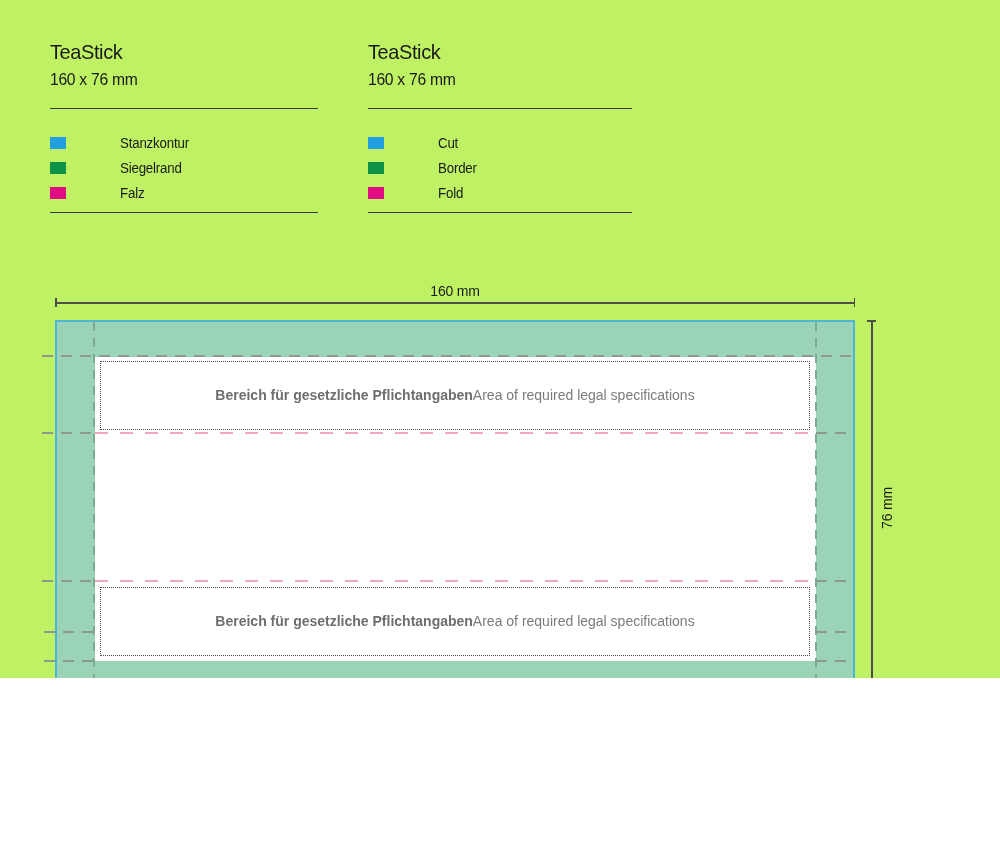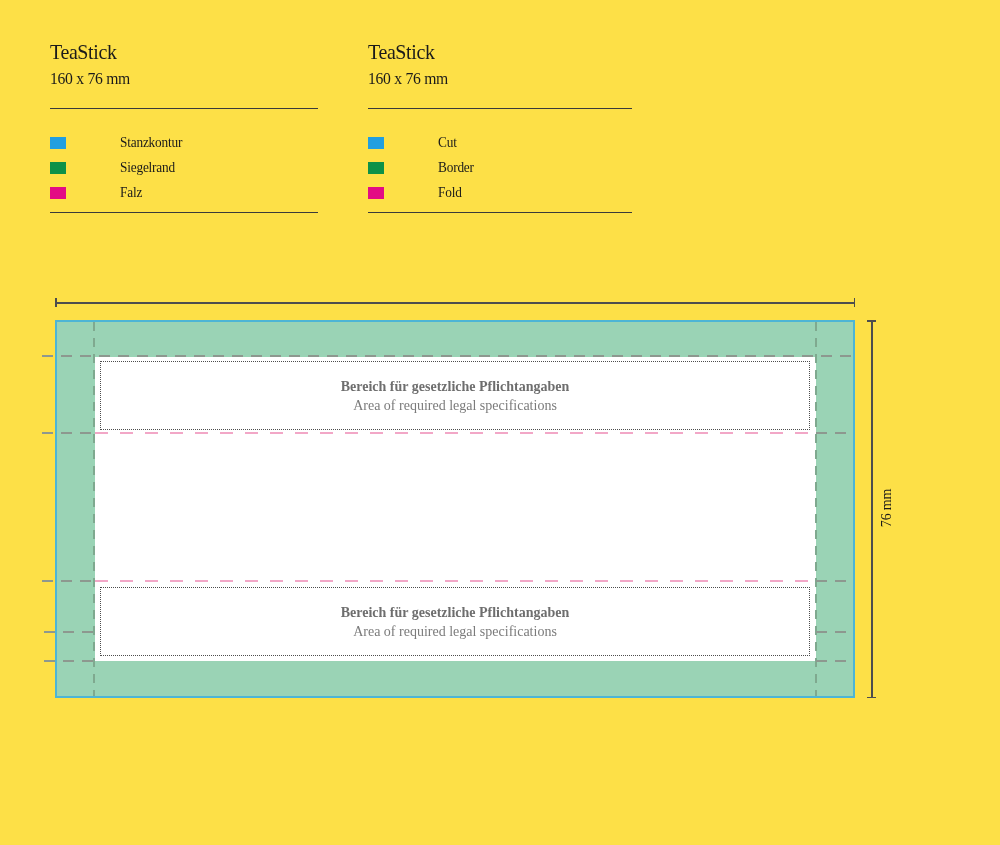--- a/index.html
+++ b/index.html
@@ -1,17 +1,17 @@
 <!DOCTYPE html>
 <html><head>
 <meta charset="utf-8">
 <style>
   html,body{margin:0;padding:0;background:#fff;}
-  .page{position:relative;width:1000px;height:845px;background:#fde047;
-        font-family:Liberation Serif, serif;color:#111;overflow:hidden;}
+  .page{position:relative;width:1000px;height:678px;background:#bef264;
+        font-family:Liberation Sans, sans-serif;color:#111;overflow:hidden;}
 
   
   .legend{position:absolute;top:40px;}
   .legend .title{font-size:21px;font-weight:500;letter-spacing:-0.4px;line-height:24px;color:#1a1a1a;transform:scaleX(.95);transform-origin:left;}
   .legend .size{font-size:16.5px;letter-spacing:-0.3px;line-height:22px;margin-top:4px;color:#1a1a1a;transform:scaleX(.95);transform-origin:left;}
   .rule{position:absolute;height:1px;background:#3a3a3a;left:0;}
   .legend-items{position:absolute;top:90px;left:0;}
   .legend-row{display:flex;align-items:center;height:25px;gap:44px;}
   .sq{width:16px;height:12px;display:inline-block;margin-right:10px;}
   .legend-label{font-size:14px;letter-spacing:-0.2px;color:#1a1a1a;transform:scaleX(.95);transform-origin:left;}
@@ -21,21 +21,21 @@
   .dimline-h{position:absolute;height:1.5px;background:#4d4d4d;}
   .dimline-v{position:absolute;width:1.5px;background:#4d4d4d;}
   .tick-v{position:absolute;width:1.5px;height:9px;background:#4d4d4d;}
   .tick-h{position:absolute;width:9px;height:1.5px;background:#4d4d4d;}
 
   
   .cutrect{position:absolute;left:55px;top:320px;width:800px;height:378px;
            border:2px solid #4db5d5;box-sizing:border-box;}
   .whitezone{position:absolute;left:95px;top:357px;width:721px;height:304px;background:#fff;}
   .legalbox{position:absolute;width:710px;height:69px;border:1px dotted #4d4d4d;
-            display:flex;flex-direction:column;align-items:center;justify-content:center;box-sizing:border-box;}
+            display:flex;flex-direction:row;align-items:center;justify-content:center;box-sizing:border-box;}
   .legalbox .de{font-size:14px;font-weight:bold;color:#6e6e6e;line-height:19px;}
   .legalbox .en{font-size:14px;color:#7b7b7b;line-height:19px;}
 
   .hdash{position:absolute;height:2px;
          background:repeating-linear-gradient(90deg,#8d988f 0 11px,transparent 11px 19px);}
   .pdash{position:absolute;height:2px;
          background:repeating-linear-gradient(90deg,#f2a7c7 0 13px,transparent 13px 25px);}
   .vdash{position:absolute;width:2px;top:322px;height:374px;
          background:repeating-linear-gradient(180deg,#7fa98f 0 9px,transparent 9px 16px);}
 
@@ -86,20 +86,21 @@
         <span class="legend-label">Border</span>
       </div>
       <div class="legend-row">
         <span class="sq" style="background-color: rgb(227, 11, 132);"></span>
         <span class="legend-label">Fold</span>
       </div>
     </div>
     <div class="rule" style="top:172px;width:264px;"></div>
   </div>
 
+  <div class="dimlabel" style="left:55px;top:283px;width:800px;text-align:center;">160 mm</div>
   <div class="dimline-h" style="left:55px;top:302px;width:800px;"></div>
   <div class="tick-v" style="left:55px;top:298px;"></div>
   <div class="tick-v" style="left:853.5px;top:298px;"></div>
 
   <div class="cutrect" style="background-color: rgb(154, 211, 181);"></div>
   <div class="whitezone"></div>
 
   <div class="vdash" style="left:93px;"></div>
   <div class="vdash" style="left:815px;"></div>
 

